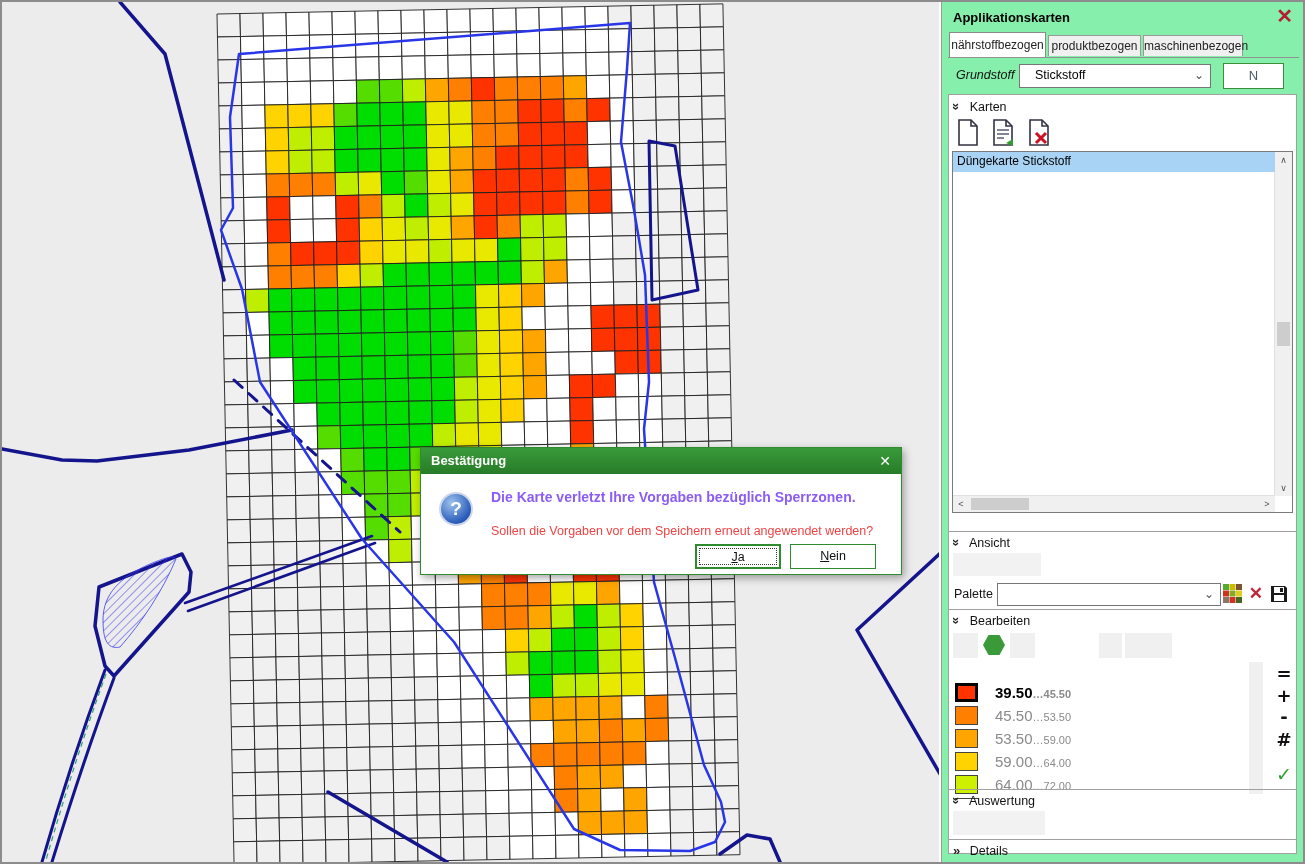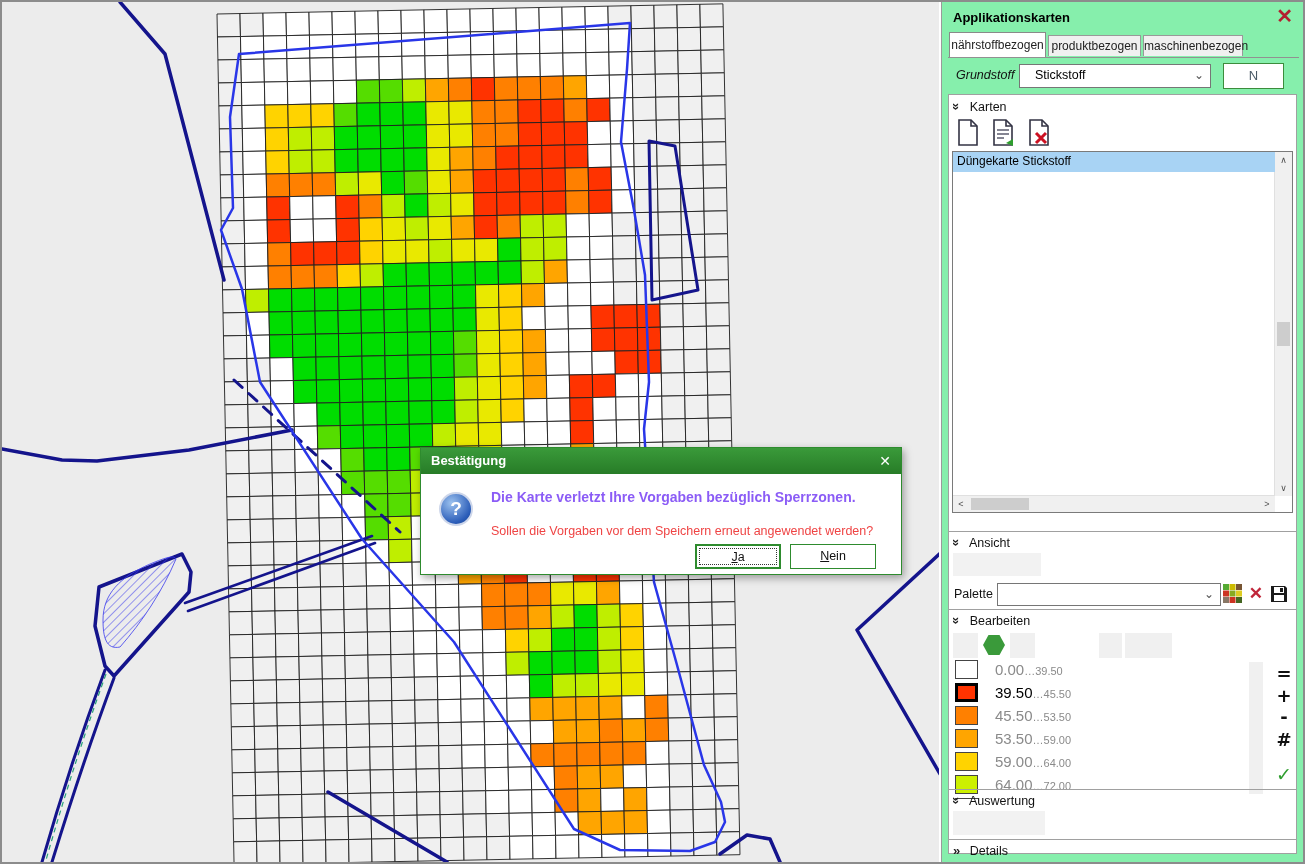--- a/index.html
+++ b/index.html
@@ -41,21 +41,21 @@
   .pal-icons{position:absolute;right:8px;top:2px;display:flex;align-items:center;gap:7px;}
   .red-x{color:#c0263a;font-weight:bold;font-size:17px;cursor:pointer;}
   .edit-toolbar{position:absolute;left:4px;height:28px;display:flex;align-items:center;gap:3px;}
   .tool-sq{width:25px;height:25px;background:#f0f0f0;cursor:pointer;}
   .hexagon{width:22px;height:20px;background:#3a9a3a;clip-path:polygon(25% 0,75% 0,100% 50%,75% 100%,25% 100%,0 50%);margin:0 2px;cursor:pointer;}
   .legend{position:absolute;left:4px;width:340px;height:140px;overflow:hidden;}
   .leg-row{position:absolute;left:0;height:22px;width:100%;cursor:pointer;}
   .leg-swatch{position:absolute;left:2px;top:1px;width:23px;height:19px;border:1px solid #444;box-sizing:border-box;}
   .leg-row.selected .leg-swatch{border:3px solid #000;}
   .leg-num1{position:absolute;left:42px;top:2px;font-size:15px;color:#8a8a8a;}
-  .leg-row.selected .leg-num1{color:#000;font-weight:normal;}
+  .leg-row.selected .leg-num1{color:#000;font-weight:bold;}
   .leg-sep,.leg-num2{font-size:11px;color:#8a8a8a;}
   .leg-scrollstrip{position:absolute;left:296px;top:3px;width:14px;height:132px;background:#f0f0f0;}
   .leg-tools{position:absolute;left:318px;top:0;width:26px;height:140px;}
   .leg-tool{position:absolute;left:0;width:100%;text-align:center;font-weight:bold;font-size:18px;color:#111;cursor:pointer;font-family:"DejaVu Sans",sans-serif;}
   .leg-tool.check{color:#2f9e2f;font-size:19px;}
   
   .dialog{position:absolute;left:418px;top:445px;width:461px;height:126px;background:#fff;border:1px solid #2e8b2e;box-shadow:2px 3px 8px rgba(0,0,0,.35);z-index:50;padding-left:19px;}
   .dialog-title{position:absolute;left:0;top:0;right:0;height:26px;background:linear-gradient(#3a9a3a,#277c27);color:#fff;font-weight:bold;font-size:13px;line-height:26px;padding-left:10px;box-sizing:border-box;}
   .dialog-close{position:absolute;right:10px;top:0;color:#fff;font-size:14px;font-weight:normal;cursor:pointer;line-height:26px;}
   .q-icon{position:absolute;left:18px;top:44px;width:34px;height:34px;border-radius:50%;background:radial-gradient(circle at 35% 30%,#9cc2ef,#2a5cb8 70%,#1d4488);border:2px solid #cdd6ea;box-sizing:border-box;color:#fff;font-weight:bold;font-size:19px;text-align:center;line-height:30px;}
@@ -1029,24 +1029,20 @@
       </div>
       <div class="legend" style="top:564px;" id="legend-rows">
         <div class="leg-scrollstrip"></div>
         <div class="leg-tools" id="legend-tools">
             <div class="leg-tool" style="top: 4px;">=</div>
             <div class="leg-tool" style="top: 26px;">+</div>
             <div class="leg-tool" style="top: 47px;">-</div>
             <div class="leg-tool" style="top: 70px;">#</div>
             <div class="leg-tool check" style="top: 104px;">✓</div>
           </div>
-      <div class="leg-row" style="top: 0px;">
-            <div class="leg-swatch" style="background: rgb(255, 255, 255);"></div>
-            <span class="leg-num1"><span>0.00</span><span class="leg-sep">…</span><span class="leg-num2">39.50</span></span>
-          </div>
           <div class="leg-row selected" style="top: 23px;">
             <div class="leg-swatch" style="background: rgb(255, 51, 0);"></div>
             <span class="leg-num1"><span>39.50</span><span class="leg-sep">…</span><span class="leg-num2">45.50</span></span>
           </div>
           <div class="leg-row" style="top: 46px;">
             <div class="leg-swatch" style="background: rgb(255, 128, 0);"></div>
             <span class="leg-num1"><span>45.50</span><span class="leg-sep">…</span><span class="leg-num2">53.50</span></span>
           </div>
           <div class="leg-row" style="top: 69px;">
             <div class="leg-swatch" style="background: rgb(255, 165, 0);"></div>

